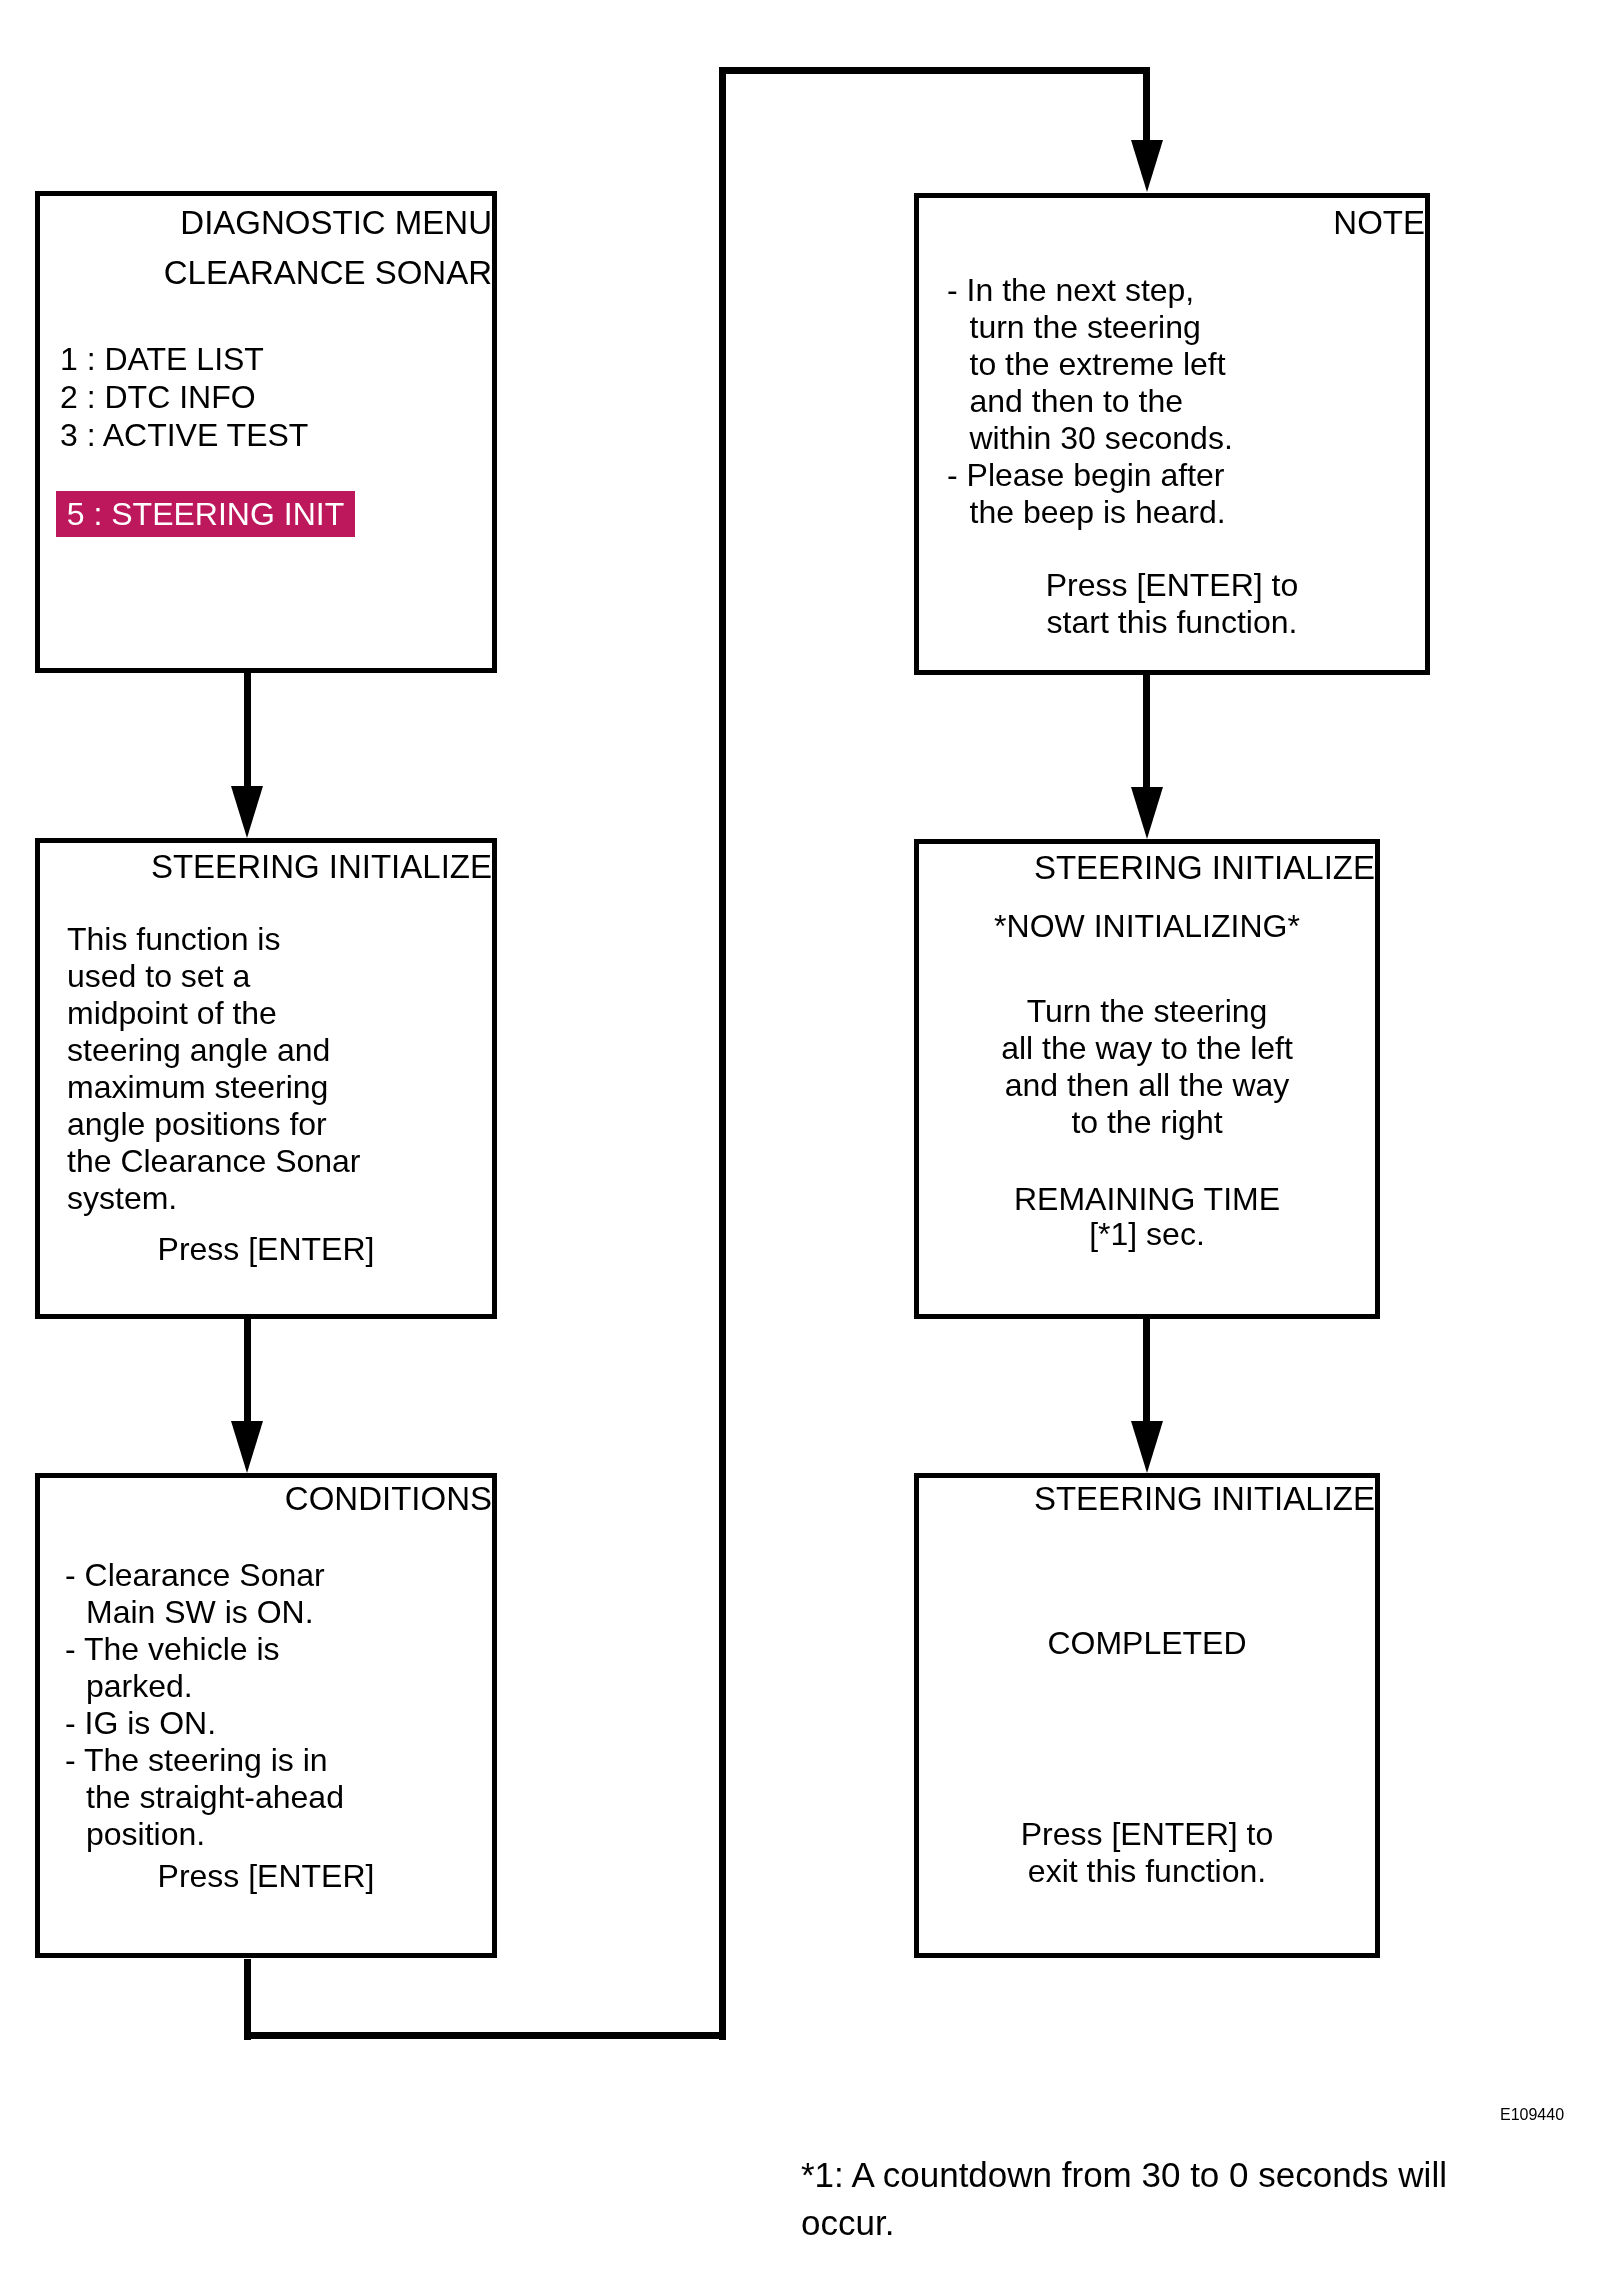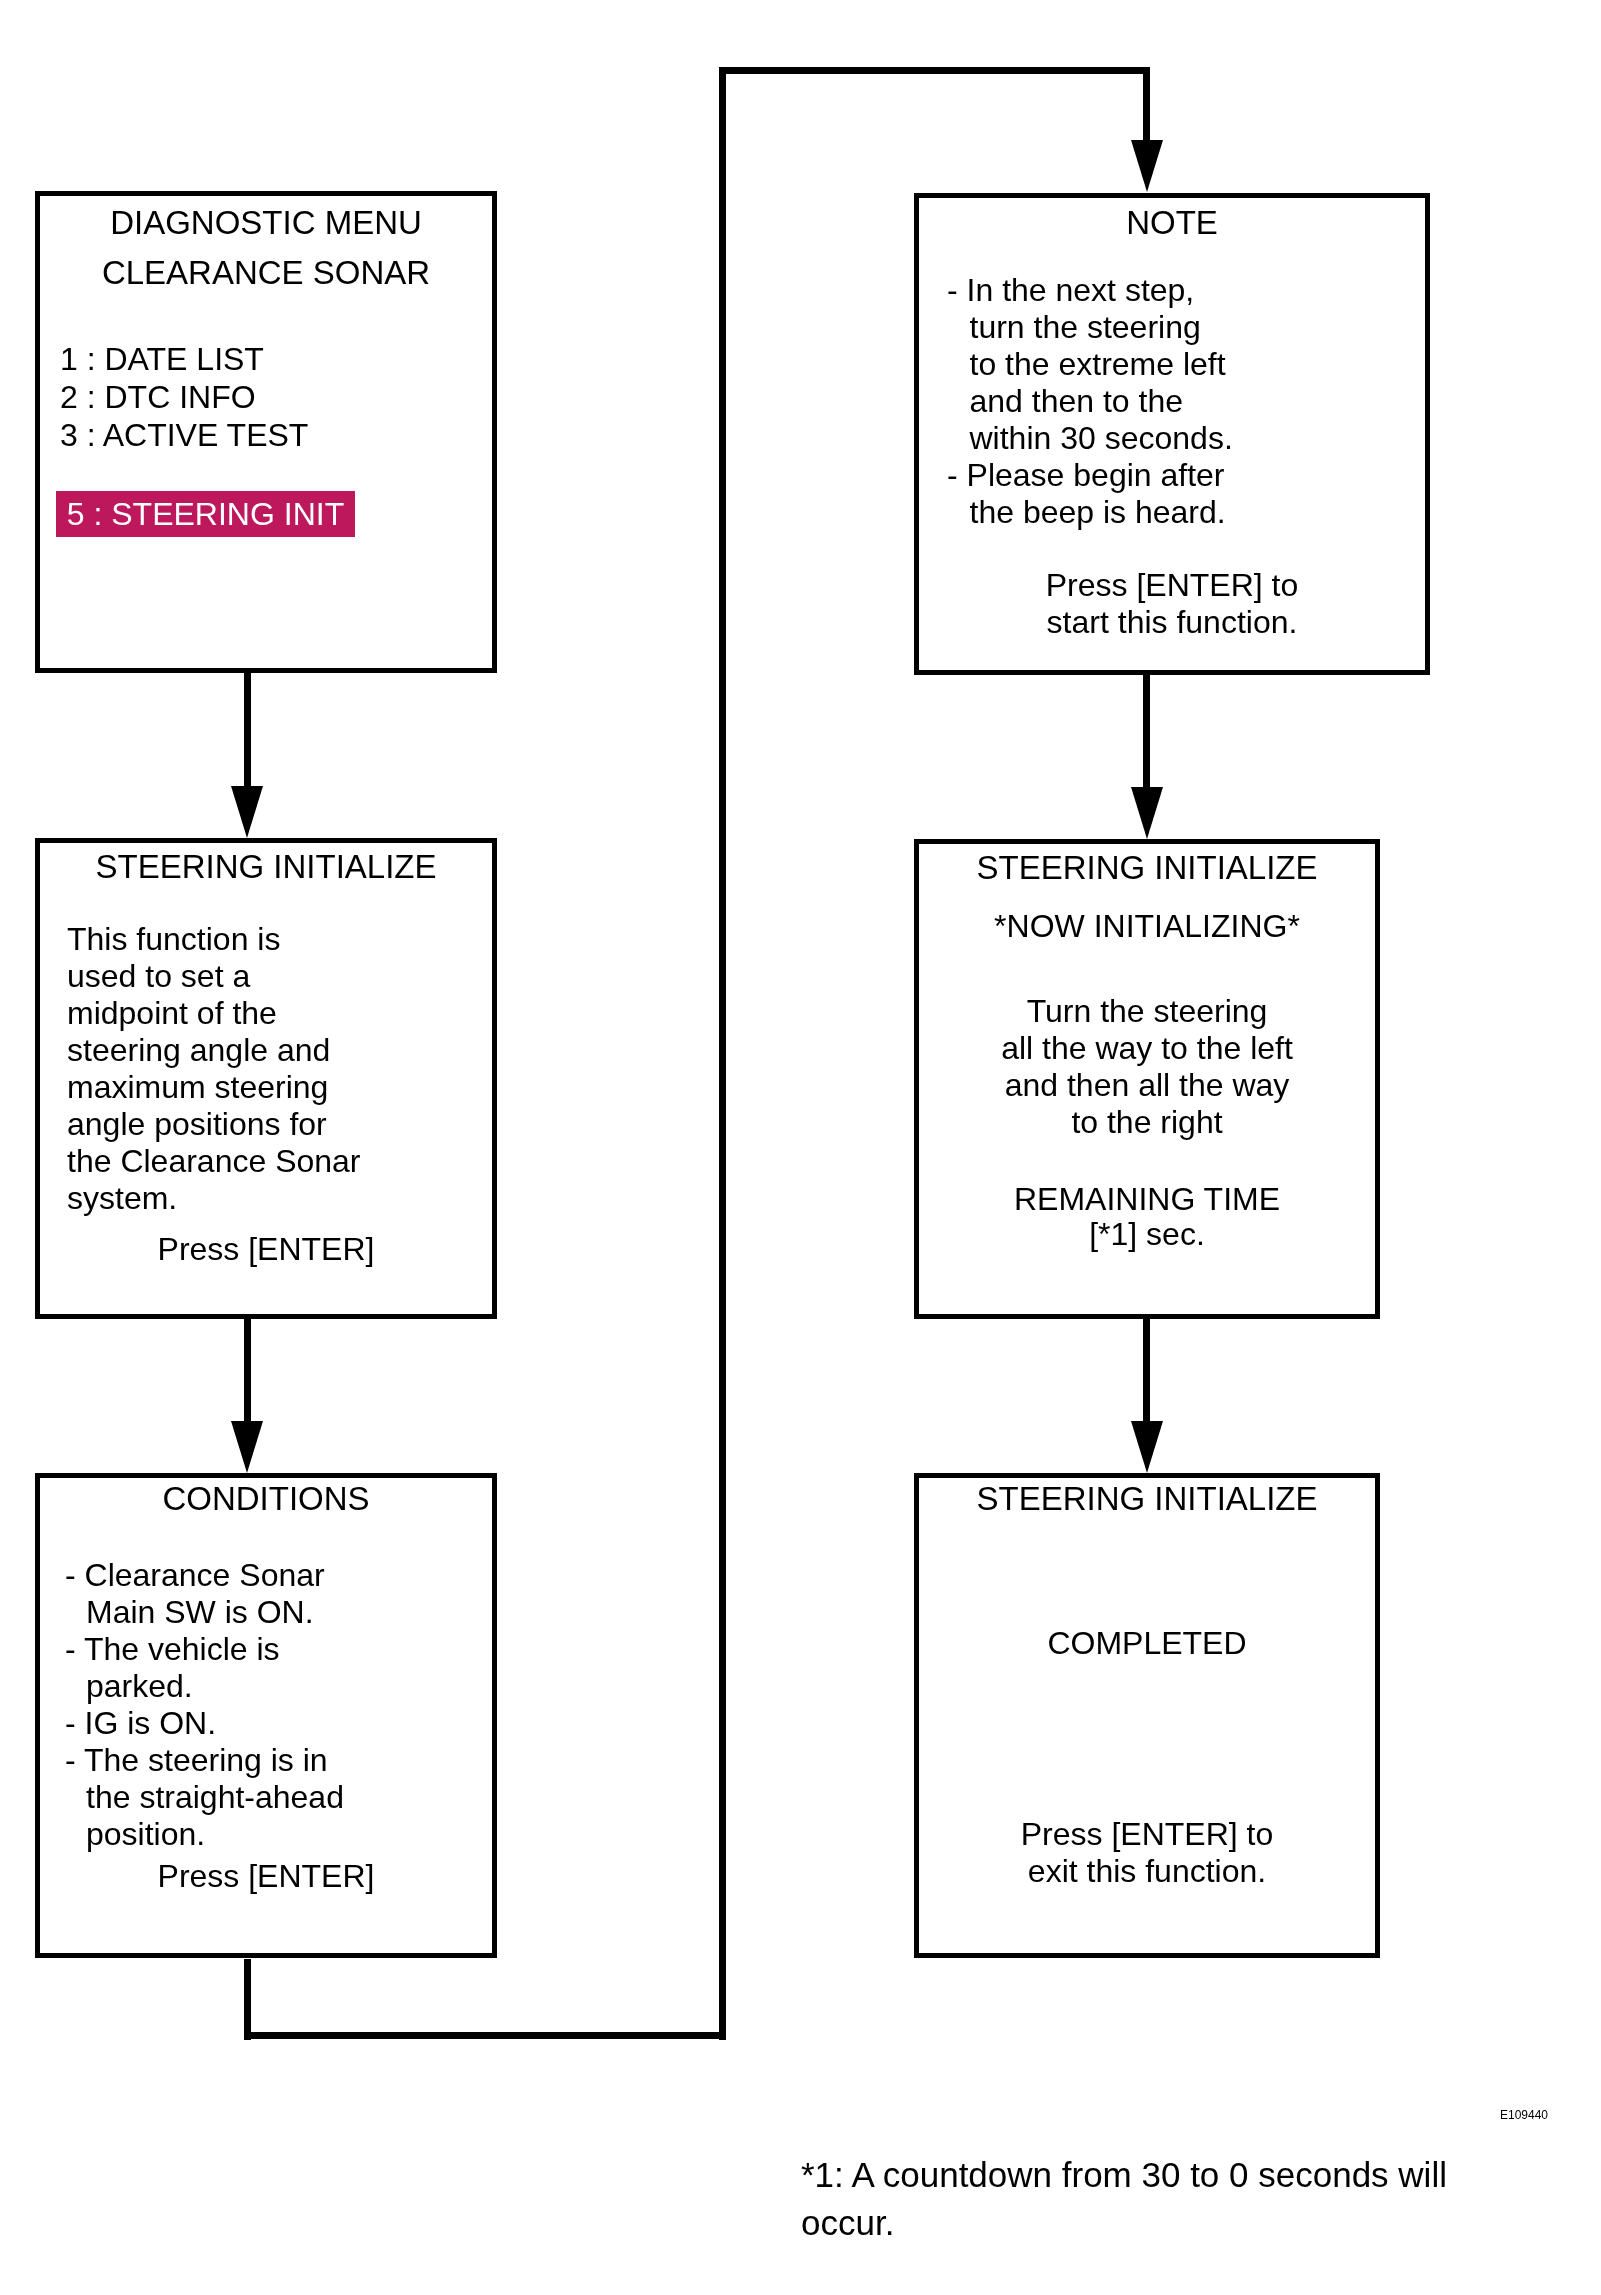--- a/index.html
+++ b/index.html
@@ -18,21 +18,21 @@
   .box {
     position:absolute;
     background:#fff;
     border:5.4px solid #000;
     box-sizing:border-box;
     font-size:32px;
     line-height:37px;
   }
   .blk { position:absolute; left:0; right:0; }
   .center { text-align:center; }
-  .box .title { font-size:33px; }
+  .box .title { font-size:33px;text-align:right; }
   .ln { position:absolute; background:#000; }
   .arrowhead {
     position:absolute;
     width:0; height:0;
     border-left:16px solid transparent;
     border-right:16px solid transparent;
     border-top:52px solid #000;
   }
   
   #box-menu        { left:35px;   top:191px;  width:462px; height:482px; }
@@ -77,21 +77,21 @@
   .cont23 { padding-left:21px; }
   .cont25 { padding-left:22.5px; }
 
   
   .footnote {
     position:absolute; left:801px; top:2151px; width:747px;
     font-size:35px; line-height:48px;
   }
   .figure-label {
     position:absolute; left:1500px; top:2107px;
-    font-size:12px; line-height:16px;
+    font-size:16px; line-height:16px;
   }
 </style>
 </head>
 <body>
 
 <div class="page">
 
   <div class="box" id="box-menu">
     <div class="blk center menu-titles title">
       <div>DIAGNOSTIC MENU</div>

